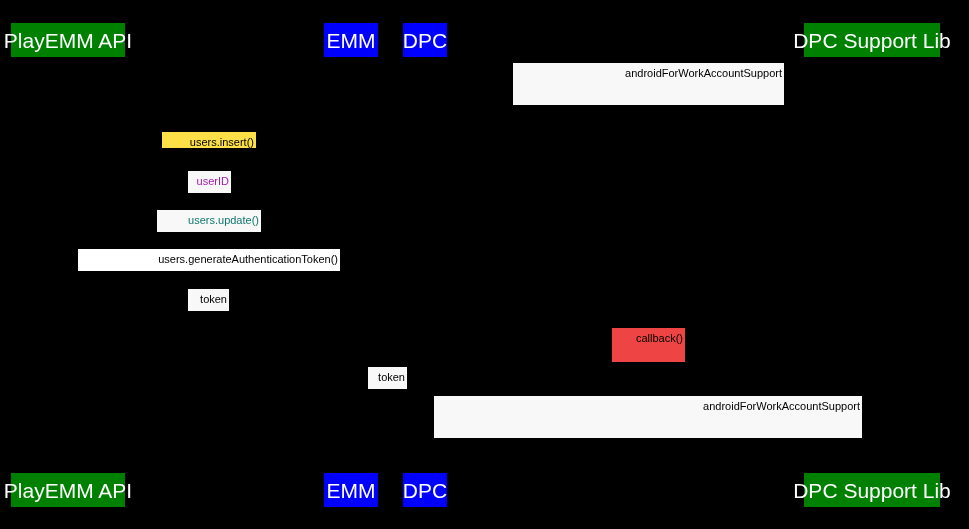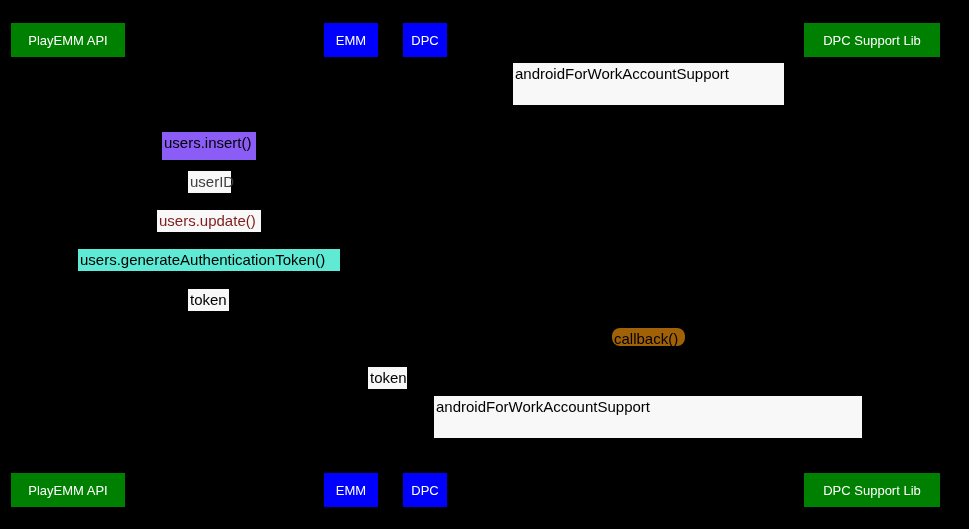--- a/index.html
+++ b/index.html
@@ -15,36 +15,36 @@
     background: #000000;
     overflow: hidden;
     font-family: "Liberation Sans", sans-serif;
   }
   .participant {
     position: absolute;
     display: flex;
     align-items: center;
     justify-content: center;
     color: #ffffff;
-    font-size: 13px;
+    font-size: 21px;
     line-height: 1;
     white-space: nowrap;
     box-sizing: border-box;
   }
   .participant.green { background: #008000; }
   .participant.blue  { background: #0000ff; text-align: center; }
 
   .msg-label {
     position: absolute;
     background: #f8f8f8;
     color: #000000;
-    font-size: 15px;
+    font-size: 11px;
     line-height: 19px;
     white-space: pre;
-    text-align: left;
+    text-align: right;
     box-sizing: border-box;
     padding: 1px 2px;
   }
   .msg-label.multiline {
     white-space: normal;
   }
   .msg-label .ln {
     display: block;
   }
 </style>
@@ -77,24 +77,24 @@
         <span>DPC</span>
       </div>
       <div class="participant green" style="left: 804px; top: 473px; width: 136px; height: 34px; background: rgb(0, 128, 0);">
         <span>DPC Support Lib</span>
       </div>
     </div>
   <div id="messages-layer">
       <div class="msg-label multiline" style="left: 513px; top: 63px; width: 271px; height: 42px; background: rgb(248, 248, 248); color: rgb(0, 0, 0);">
         <span class="ln">androidForWorkAccountSupport</span>
       </div>
-      <div class="msg-label" style="left: 162px; top: 132px; width: 94px; height: 28px; background: #8b5cf6; color: rgb(0, 0, 0);"><span class="ln">users.insert()</span></div>
-      <div class="msg-label" style="left: 188px; top: 171px; width: 43px; height: 22px; background: rgb(248, 248, 248); color: #404040;"><span class="ln">userID</span></div>
-      <div class="msg-label" style="left: 157px; top: 210px; width: 104px; height: 22px; background: rgb(248, 248, 248); color: #7f1d1d;"><span class="ln">users.update()</span></div>
-      <div class="msg-label" style="left: 78px; top: 249px; width: 262px; height: 22px; background: #5eead4; color: rgb(0, 0, 0);"><span class="ln">users.generateAuthenticationToken()</span></div>
+      <div class="msg-label" style="left: 162px; top: 132px; width: 94px; height: 16px; background: #fde047; color: rgb(0, 0, 0);"><span class="ln">users.insert()</span></div>
+      <div class="msg-label" style="left: 188px; top: 171px; width: 43px; height: 22px; background: rgb(248, 248, 248); color: #a21caf;"><span class="ln">userID</span></div>
+      <div class="msg-label" style="left: 157px; top: 210px; width: 104px; height: 22px; background: rgb(248, 248, 248); color: #0f766e;"><span class="ln">users.update()</span></div>
+      <div class="msg-label" style="left: 78px; top: 249px; width: 262px; height: 22px; background: #ffffff; color: rgb(0, 0, 0);"><span class="ln">users.generateAuthenticationToken()</span></div>
       <div class="msg-label" style="left: 188px; top: 289px; width: 41px; height: 22px; background: rgb(248, 248, 248); color: rgb(0, 0, 0);"><span class="ln">token</span></div>
-      <div class="msg-label" style="left: 612px; top: 328px; width: 73px; height: 18px; background: #a16207; color: rgb(0, 0, 0); border-radius: 8px;"><span class="ln">callback()</span></div>
+      <div class="msg-label" style="left: 612px; top: 328px; width: 73px; height: 34px; background: #ef4444; color: rgb(0, 0, 0);"><span class="ln">callback()</span></div>
       <div class="msg-label" style="left: 368px; top: 367px; width: 39px; height: 22px; background: rgb(248, 248, 248); color: rgb(0, 0, 0);"><span class="ln">token</span></div>
       <div class="msg-label multiline" style="left: 434px; top: 396px; width: 428px; height: 42px; background: rgb(248, 248, 248); color: rgb(0, 0, 0);">
         <span class="ln">androidForWorkAccountSupport</span>
       </div>
     </div>
 </div>
 
 </body></html>

